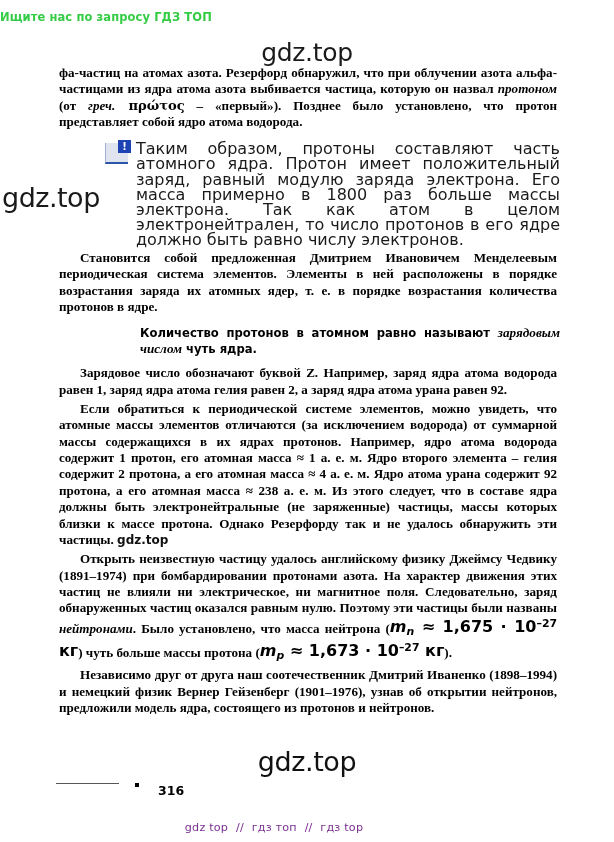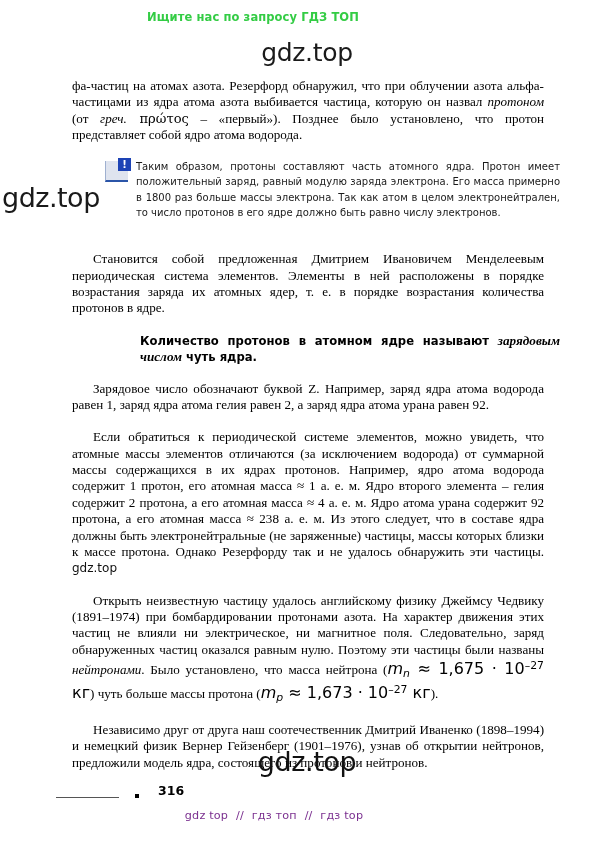--- a/index.html
+++ b/index.html
@@ -15,21 +15,21 @@
     font-family: "Liberation Serif", serif;
     color: #000000;
   }
 
   
   .promo-header {
     position: absolute;
     top: 10px;
     left: 0;
     width: 506px;
-    text-align: center;
+    text-align: left;
     font-family: "DejaVu Sans", sans-serif;
     font-size: 11.5px;
     font-weight: 600;
     color: #33cc44;
     letter-spacing: 0.1px;
   }
 
   
   .wm-top {
     position: absolute;
@@ -70,26 +70,27 @@
 
   
   .page-body {
     position: absolute;
     left: 56px;
     top: 62px;
     width: 504px;
   }
 
   p.para {
-    margin: 16px;
+    margin: 3px;
     font-size: 13.1px;
     line-height: 16.35px;
     text-align: justify;
     text-justify: inter-word;
     hyphens: manual;
+    font-weight: bold;
   }
   p.para.indent { text-indent: 21px; }
   p.para + p.para { margin-top: 0; }
 
   .it { font-style: italic; }
   .gr { font-family: "DejaVu Serif", serif; }
 
   
   .callout {
     position: relative;
@@ -120,21 +121,21 @@
     font-family: "DejaVu Sans", sans-serif;
     font-size: 10px;
     font-weight: 700;
     line-height: 13px;
     text-align: center;
   }
   .callout-text {
     margin: 0;
     margin-left: 38px;
     font-family: "DejaVu Sans", sans-serif;
-    font-size: 10px;
+    font-size: 16px;
     line-height: 15.1px;
     text-align: justify;
     text-justify: inter-word;
     color: #1a1a1a;
   }
 
   
   .definition {
     margin: 10px 0 8px 84px;
     width: 420px;
@@ -166,21 +167,21 @@
   .frm .v { font-style: italic; }
   sub { font-size: 0.68em; vertical-align: -0.25em; font-style: italic; }
   sup { font-size: 0.68em; vertical-align: 0.45em; }
 
   
   .folio {
     position: absolute;
     left: 56px;
     bottom: 44px;
     display: flex;
-    align-items: flex-end;
+    align-items: flex-start;
     gap: 12px;
   }
   .folio-rule {
     width: 63px;
     height: 1px;
     background: #555;
     margin-right: 4px;
   }
   .folio-dot {
     width: 4px;
@@ -191,21 +192,21 @@
   .folio-num {
     font-family: "DejaVu Sans", sans-serif;
     font-size: 12.5px;
     font-weight: 700;
     color: #000;
   }
 
   
   .footer-links {
     position: absolute;
-    bottom: 20px;
+    bottom: 8px;
     left: 0;
     width: 548px;
     text-align: center;
     font-family: "DejaVu Sans", sans-serif;
     font-size: 11.2px;
     color: #7a2f8f;
     letter-spacing: 0.2px;
   }
   .footer-links .sep { color: #7a2f8f; margin: 0 4px; }
 </style>
@@ -224,21 +225,21 @@
 
   <div class="callout">
     <div class="callout-icon">
       <div class="bang">!</div>
     </div>
     <p class="callout-text">Таким образом, протоны составляют часть атомного ядра. Протон имеет положительный заряд, равный модулю заряда электрона. Его масса примерно в 1800 раз больше массы электрона. Так как атом в целом электронейтрален, то число протонов в его ядре должно быть равно числу электронов.</p>
   </div>
 
   <p class="para indent">Становится собой предложенная Дмитрием Ивановичем Менделеевым периодическая система элементов. Элементы в ней расположены в поряд­ке возрастания заряда их атомных ядер, т. е. в порядке возрастания коли­чества протонов в ядре.</p>
 
-  <div class="definition"><span>Количество протонов в атомном ядре называют </span><span class="it">зарядовым числом</span><span> чуть ядра.</span></div>
+  <div class="definition"><span>Количество протонов в атомном равно называют </span><span class="it">зарядовым числом</span><span> чуть ядра.</span></div>
 
   <p class="para indent">Зарядовое число обозначают буквой Z. Например, заряд ядра атома во­дорода равен 1, заряд ядра атома гелия равен 2, а заряд ядра атома урана равен 92.</p>
 
   <p class="para indent"><span>Если обратиться к периодической системе элементов, можно увидеть, что атомные массы элементов отличаются (за исключением водорода) от суммарной массы содержащихся в их ядрах протонов. Например, ядро ато­ма водорода содержит 1 протон, его атомная масса ≈ 1 а. е. м. Ядро второ­го элемента – гелия содержит 2 протона, а его атомная масса ≈ 4 а. е. м. Яд­ро атома урана содержит 92 протона, а его атомная масса ≈ 238 а. е. м. Из этого следует, что в составе ядра должны быть электронейтральные (не за­ряженные) частицы, массы которых близки к массе протона. Однако Резер­форду так и не удалось обнаружить эти частицы.</span> <span class="wm-inline">gdz.top</span></p>
 
   <p class="para indent"><span>Открыть неизвестную частицу удалось английскому физику Джеймсу Чедвику (1891–1974) при бомбардировании протонами азота. На характер движения этих частиц не влияли ни электрическое, ни магнитное поля. Следовательно, заряд обнаруженных частиц оказался равным нулю. Поэтому эти частицы были названы </span><span class="it">нейтронами</span><span>. Было установлено, что масса нейтрона (</span><span class="frm"><span class="v">m</span><sub>n</sub><span> ≈ 1,675 · 10</span><sup>–27</sup><span> кг</span></span><span>) чуть больше массы протона (</span><span class="frm"><span class="v">m</span><sub>p</sub><span> ≈ 1,673 · 10</span><sup>–27</sup><span> кг</span></span><span>).</span></p>
 
   <p class="para indent">Независимо друг от друга наш соотечественник Дмитрий Иваненко (1898–1994) и немецкий физик Вернер Гейзенберг (1901–1976), узнав об от­крытии нейтронов, предложили модель ядра, состоящего из протонов и нейтронов.</p>
 
 </div>

